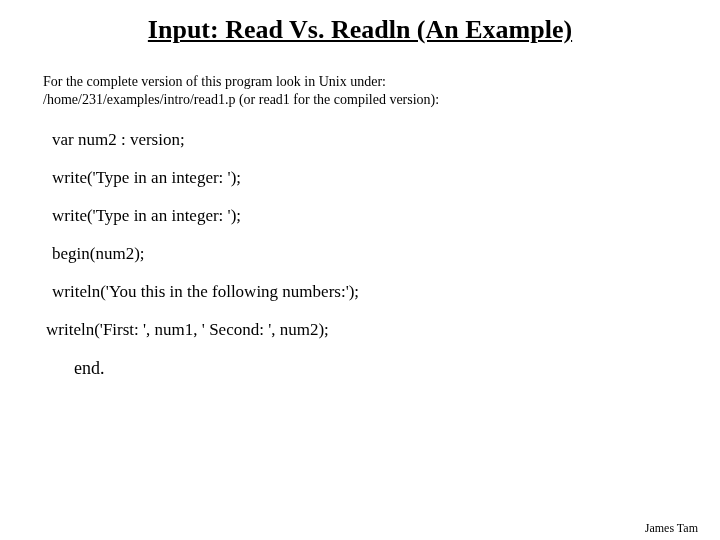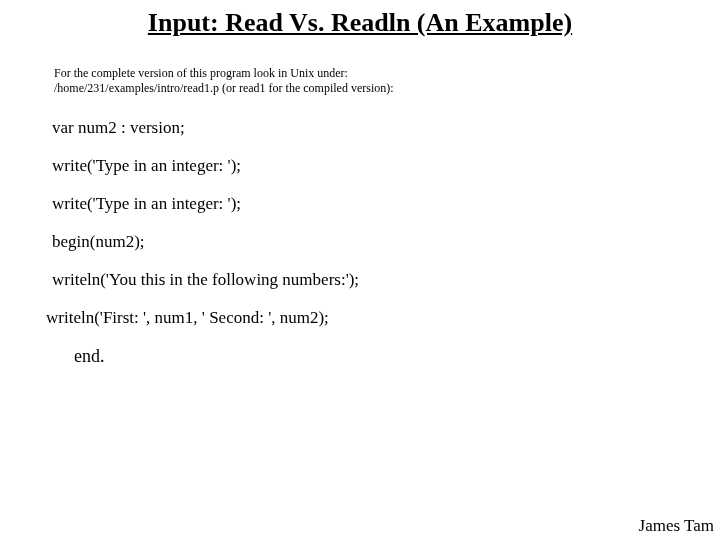--- a/index.html
+++ b/index.html
@@ -7,53 +7,53 @@
       padding: 0;
       width: 720px;
       height: 540px;
       background: #ffffff;
       font-family: "Times New Roman", Times, serif;
       color: #000000;
       position: relative;
       box-sizing: border-box;
     }
     .slide {
-      padding: 8px 38px 0 38px;
+      padding: 15px 38px 0 38px;
     }
     .title {
       font-size: 26px;
       font-weight: bold;
       text-decoration: underline;
       text-align: center;
       margin: 0 0 28px 0;
     }
     .intro {
-      font-size: 12px;
+      font-size: 14px;
       line-height: 1.25;
-      margin: 0 0 22px 16px;
+      margin: 0 0 22px 5px;
     }
     .code-line {
       font-size: 17px;
       margin: 0 0 18px 0;
     }
     .indent1 {
       padding-left: 14px;
     }
     .indent2 {
       padding-left: 8px;
     }
     .end-line {
       font-size: 18px;
       margin-left: 36px;
     }
     .footer {
       position: absolute;
-      right: 6px;
+      right: 22px;
       bottom: 4px;
-      font-size: 17px;
+      font-size: 12px;
     }
   </style>
 </head>
 <body>
 
 <div class="slide">
 
   <h1 class="title">Input: Read Vs. Readln (An Example)</h1>
 
   <p class="intro">

